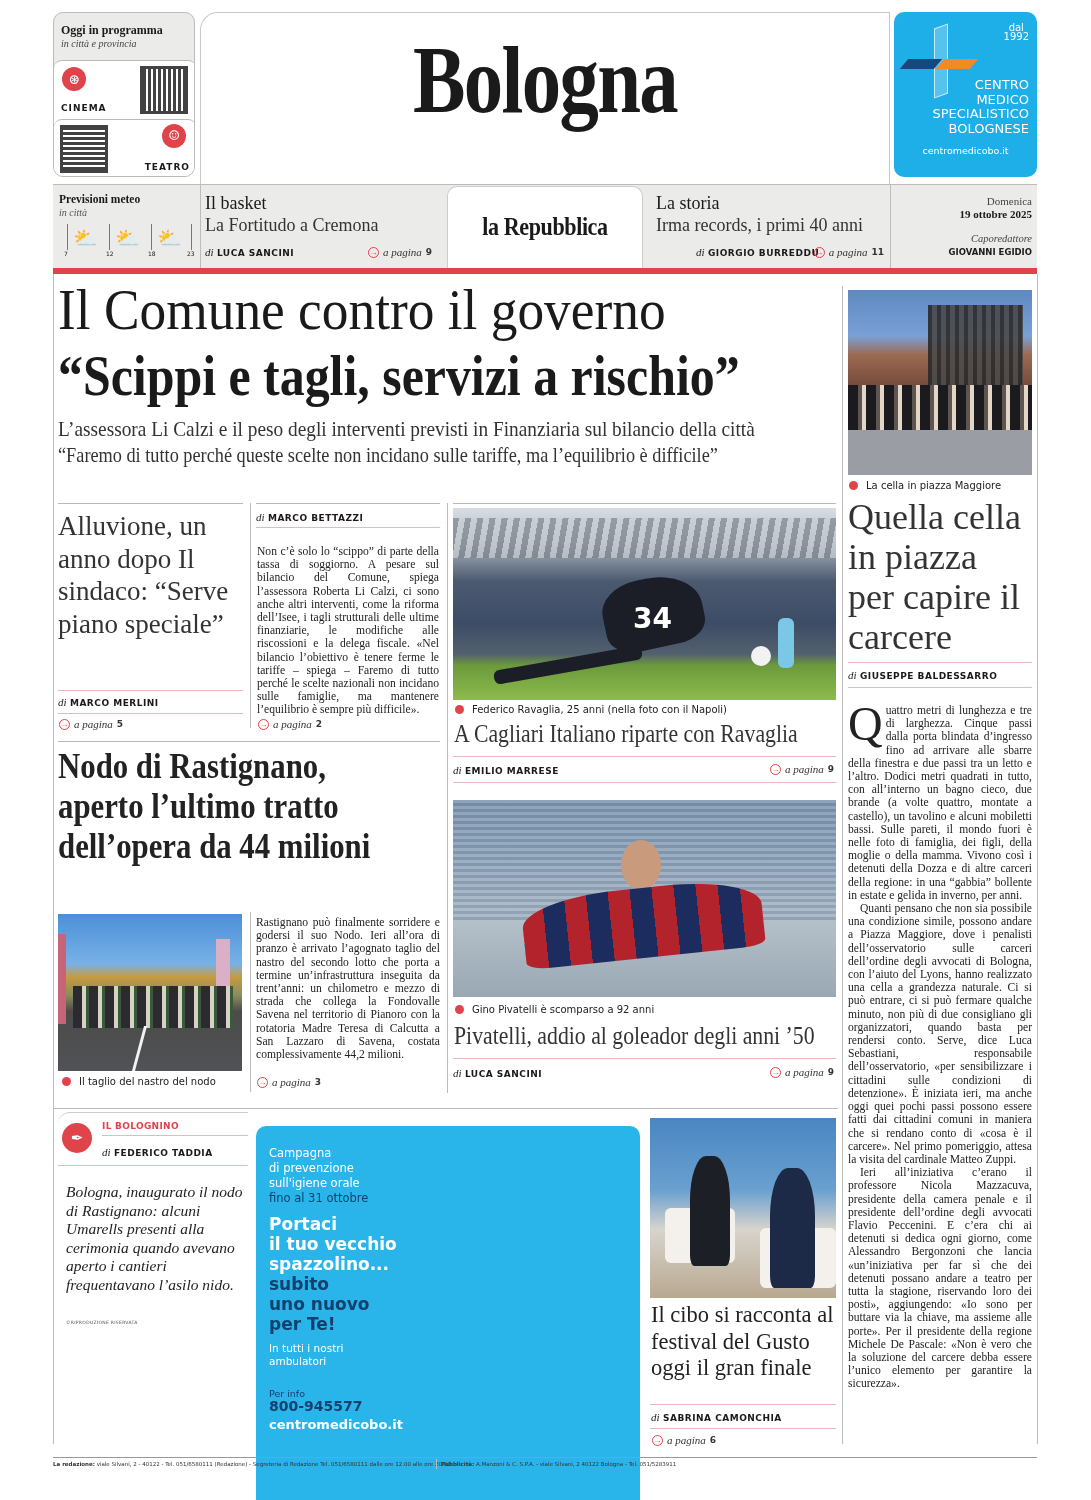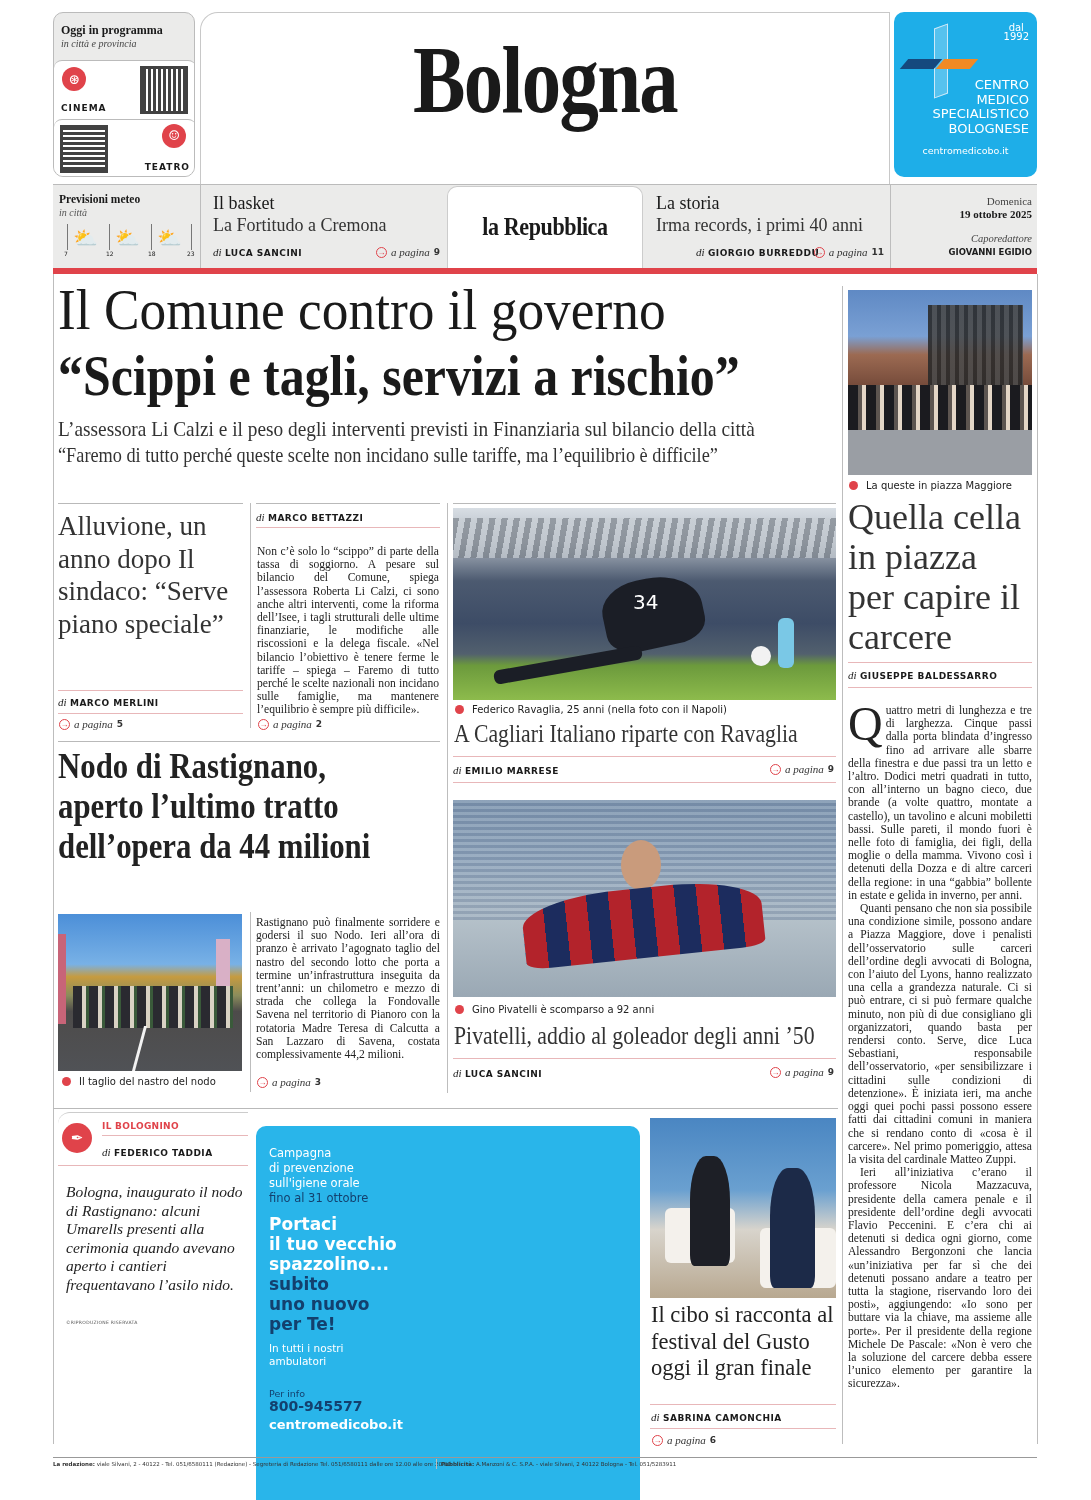--- a/index.html
+++ b/index.html
@@ -75,21 +75,21 @@
   <div style="position:absolute;left:56px;top:40px;width:1px;height:26px;background:#777;"></div>
   <div style="position:absolute;left:98px;top:40px;width:1px;height:26px;background:#777;"></div>
   <div style="position:absolute;left:138px;top:40px;width:1px;height:26px;background:#777;"></div>
   <div class="sans" style="position:absolute;left:11px;top:66px;font-size:6px;">7</div>
   <div class="sans" style="position:absolute;left:53px;top:66px;font-size:6px;">12</div>
   <div class="sans" style="position:absolute;left:95px;top:66px;font-size:6px;">18</div>
   <div class="sans" style="position:absolute;left:134px;top:66px;font-size:6px;">23</div>
 </div>
 <div class="vr-grey" style="left:200px;top:184px;height:84px;"></div>
 
-<div class="abs" style="left:206px;top:184px;width:238px;height:80px;">
+<div class="abs" style="left:198px;top:184px;width:238px;height:80px;">
   <div class="serif" style="position:absolute;left:7px;top:9px;font-size:18px;">Il basket</div>
   <div class="serif" style="position:absolute;left:7px;top:31px;font-size:18px;color:#333;">La Fortitudo a Cremona</div>
   <div class="byline" style="position:absolute;left:7px;top:62px;">
     <span class="di">di</span>
     <span class="name">LUCA SANCINI</span>
   </div>
   <div class="pageref" style="position:absolute;right:4px;top:62px;">
     <span class="arrow">→</span>
     <span>a pagina</span>
     <b>9</b>
@@ -156,21 +156,21 @@
 <div class="abs pageref" style="left:258px;top:718px;">
   <span class="arrow">→</span>
   <span>a pagina</span>
   <b>2</b>
 </div>
 
 <div class="hr-grey" style="left:453px;top:503px;width:383px;"></div>
 <div class="photo" style="left:453px;top:508px;width:383px;height:192px;background:linear-gradient(180deg,#d8dee4 0%,#aeb6c0 18%,#4c5a70 38%,#3d4c66 60%,#52606e 76%,#6c9a3c 82%,#8dbb4c 100%);">
   <div style="position:absolute;left:0;top:10px;width:100%;height:40px;background:repeating-linear-gradient(100deg,#7d848c 0 6px,#c8ced4 6px 12px);opacity:.7;"></div>
   <div style="position:absolute;left:150px;top:70px;width:100px;height:70px;background:#1b1e26;border-radius:40% 50% 30% 30%;transform:rotate(-12deg);"></div>
-  <div class="sans" style="position:absolute;left:180px;top:82px;color:#fff;font-size:20px;font-weight:normal;">34</div>
+  <div class="sans" style="position:absolute;left:180px;top:94px;color:#fff;font-size:28px;font-weight:bold;">34</div>
   <div style="position:absolute;left:40px;top:150px;width:150px;height:14px;background:#1b1e26;transform:rotate(-10deg);border-radius:6px;"></div>
   <div style="position:absolute;left:298px;top:138px;width:20px;height:20px;border-radius:50%;background:#f2f2f2;"></div>
   <div style="position:absolute;left:325px;top:110px;width:16px;height:50px;background:#7ac8e6;border-radius:6px;"></div>
 </div>
 <div class="abs caption" style="left:455px;top:704px;">
   <span class="dot"></span>
   <span>Federico Ravaglia, 25 anni (nella foto con il Napoli)</span>
 </div>
 <div class="abs serif" style="left:454px;top:718px;font-size:25px;line-height:32px;color:#333;white-space:nowrap;transform-origin:left;transform:scaleX(0.87);">A Cagliari Italiano riparte con Ravaglia</div>
 <div class="hr-pink" style="left:453px;top:756px;width:383px;"></div>
@@ -187,21 +187,21 @@
 
 <div class="vr-grey" style="left:842px;top:286px;height:1158px;"></div>
 
 <div class="photo" style="left:848px;top:290px;width:184px;height:185px;background:linear-gradient(180deg,#5f89c4 0%,#7aa0d4 25%,#9c6a52 35%,#6e4536 55%,#3b3430 75%,#868a90 100%);">
   <div style="position:absolute;left:80px;top:15px;width:95px;height:95px;background:repeating-linear-gradient(90deg,#2a2a2a 0 4px,#4a4a4a 4px 9px);opacity:.9;"></div>
   <div style="position:absolute;left:0;top:95px;width:100%;height:45px;background:repeating-linear-gradient(90deg,#1b1b1f 0 10px,#5d5550 10px 14px,#e4d6c6 14px 18px);"></div>
   <div style="position:absolute;left:0;top:140px;width:100%;height:45px;background:#9a9ea4;"></div>
 </div>
 <div class="abs caption" style="left:849px;top:480px;">
   <span class="dot"></span>
-  <span>La queste in piazza Maggiore</span>
+  <span>La cella in piazza Maggiore</span>
 </div>
 <div class="abs serif" style="left:848px;top:497px;width:175px;font-size:36px;line-height:40px;color:#333;">Quella cella in piazza per capire il carcere</div>
 <div class="hr-pink" style="left:848px;top:662px;width:184px;"></div>
 <div class="abs byline" style="left:848px;top:669px;">
   <span class="di">di</span>
   <span class="name">GIUSEPPE BALDESSARRO</span>
 </div>
 <div class="hr-pink" style="left:848px;top:687px;width:184px;"></div>
 <div class="abs body-text" style="left:848px;top:704px;width:184px;">
   <span class="serif" style="float:left;font-size:48px;line-height:40px;margin:0 3px 0 0;">Q</span>

